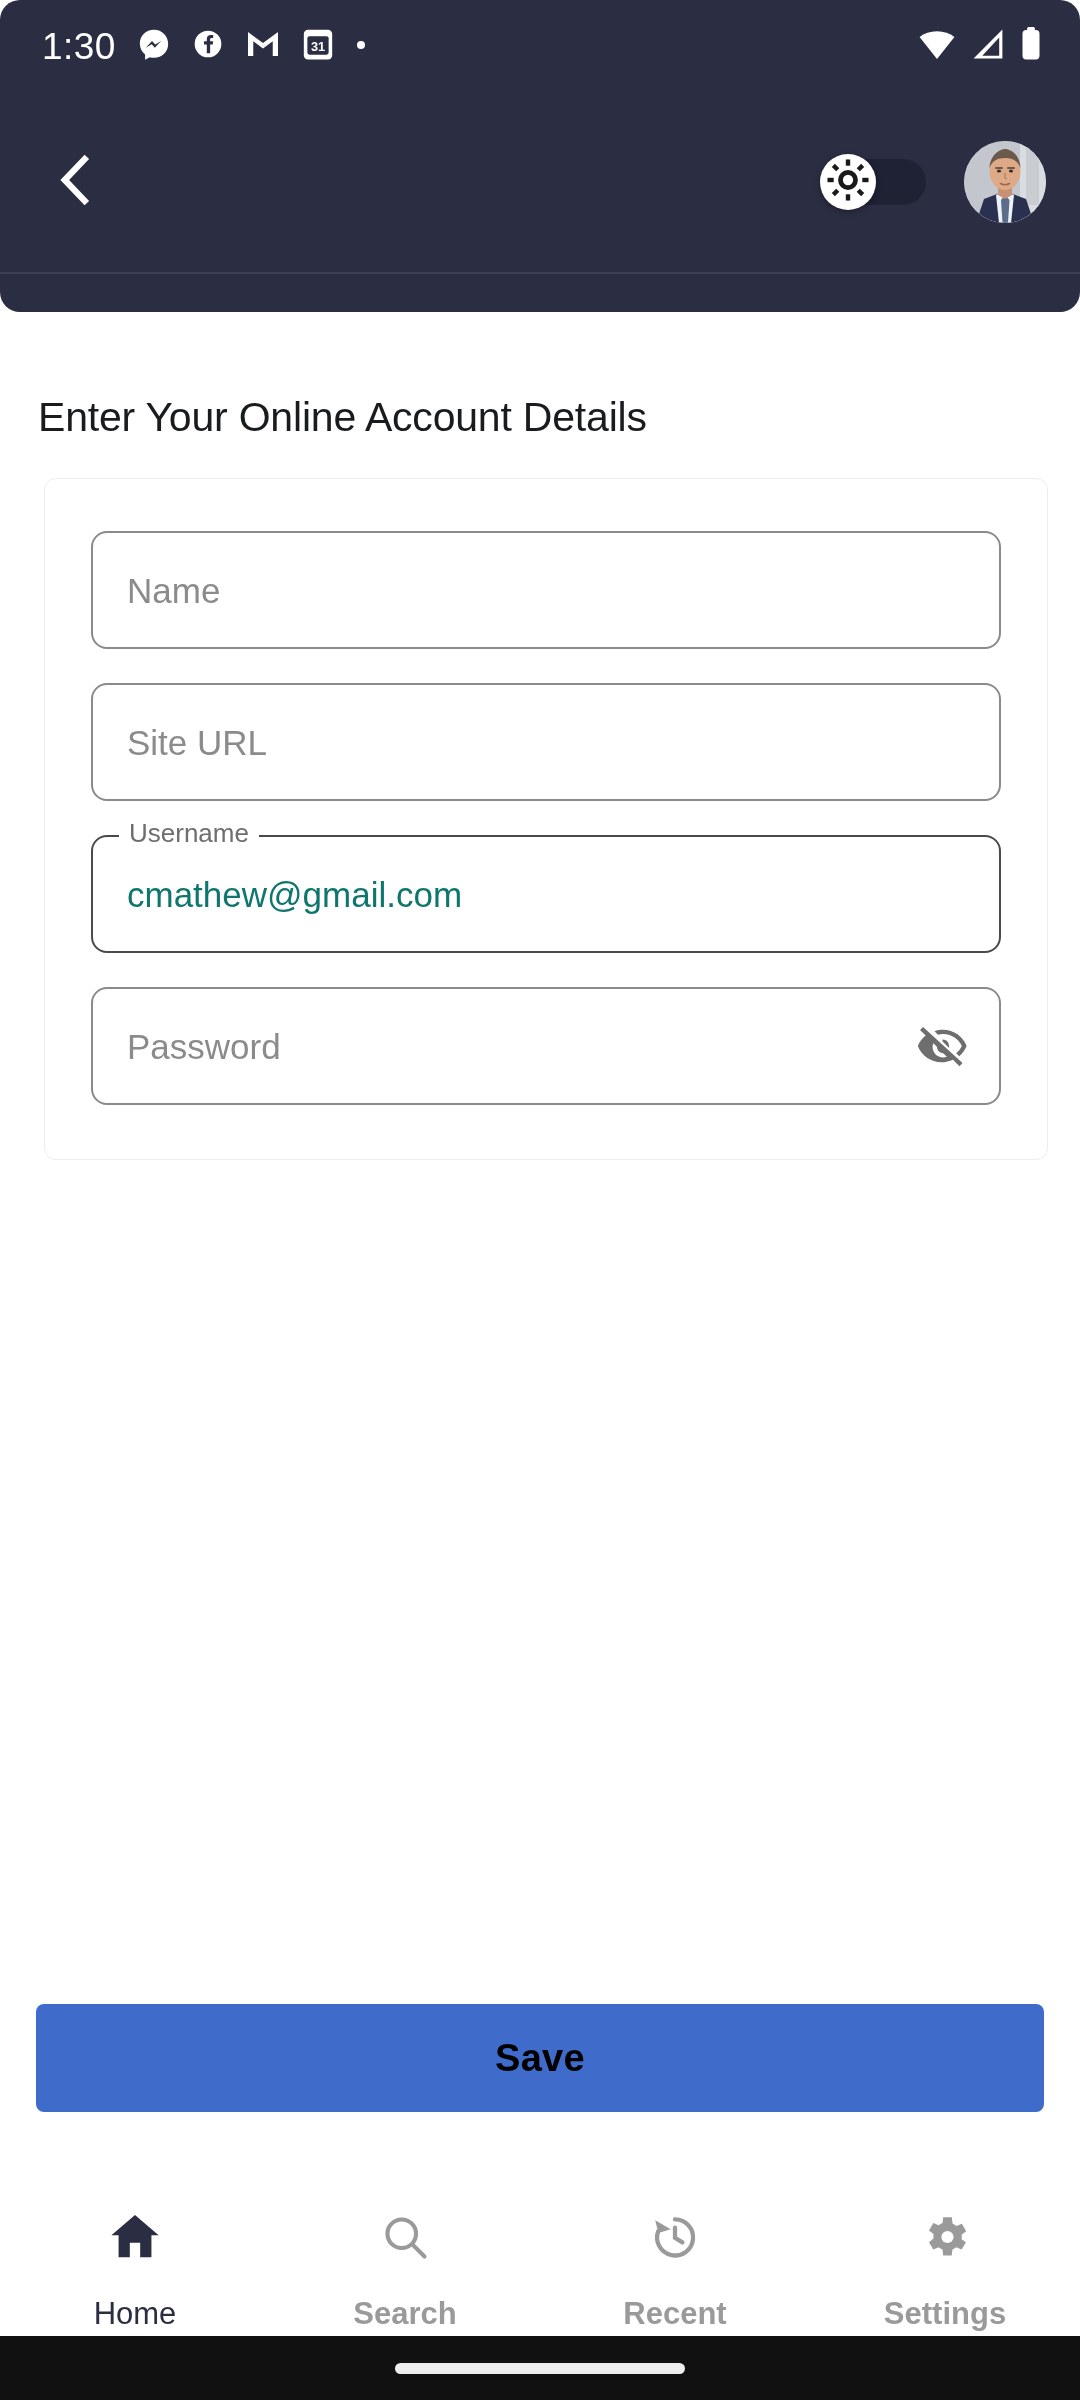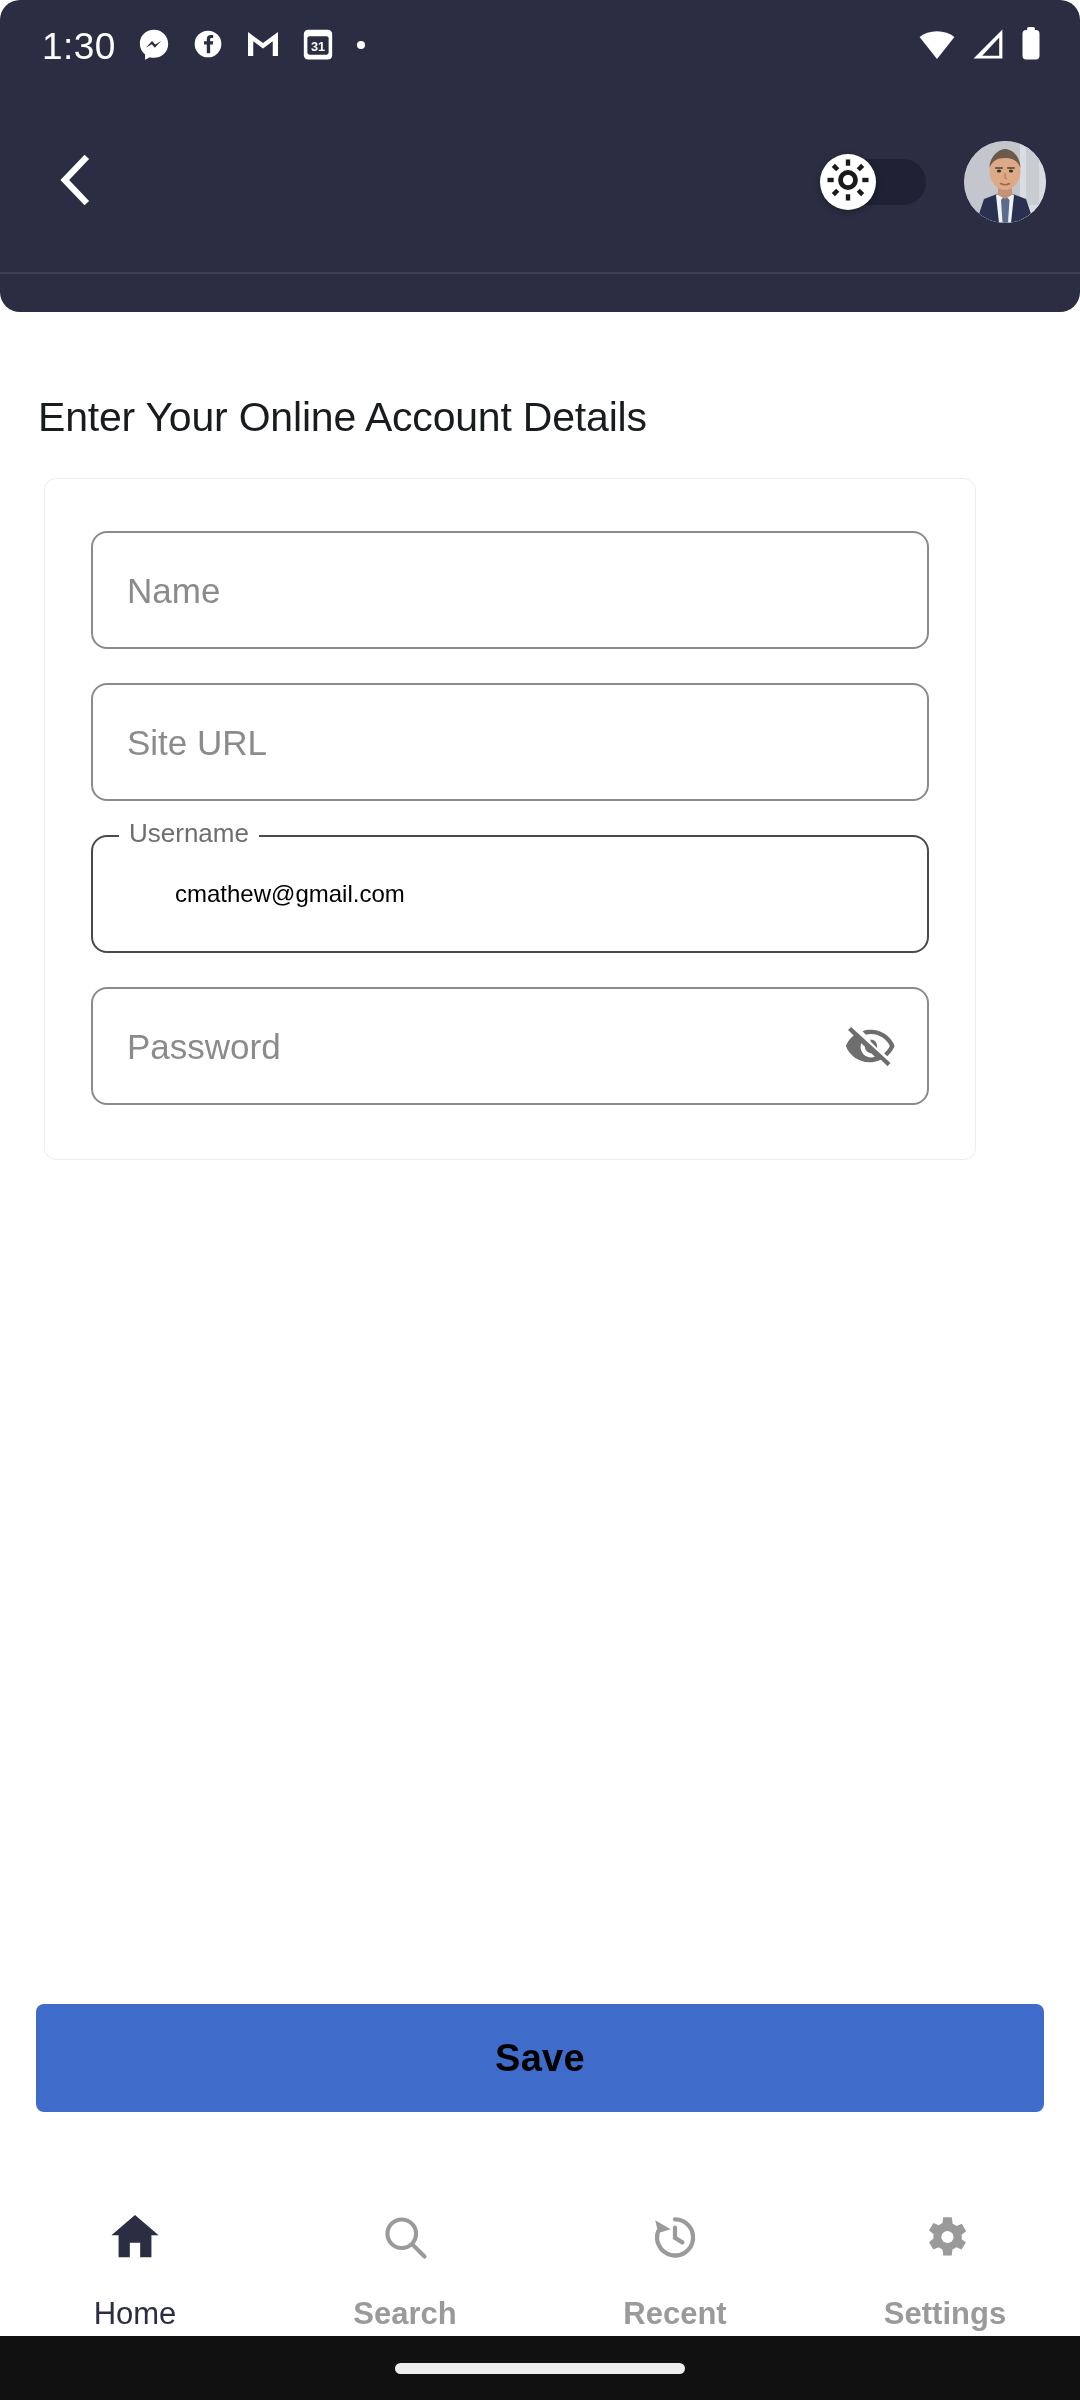--- a/index.html
+++ b/index.html
@@ -69,42 +69,42 @@
   }
   .avatar svg { display:block; }
 
   
   .page-title {
     position:absolute; top:394px; left:38px;
     font-size:41px; font-weight:400; color:#191c1f;
     letter-spacing:-0.2px;
   }
   .form-card {
-    position:absolute; top:478px; left:44px; width:932px;
+    position:absolute; top:478px; left:44px; width:1004px;
     background:#ffffff;
     border:1.5px solid #ededed;
     border-radius:12px;
     padding:52px 46px 54px 46px;
   }
 
   .field { position:relative; margin-bottom:34px; }
   .field:last-child { margin-bottom:0; }
   .field-box {
     position:relative; width:100%; height:118px;
     border:2px solid #8b8b8b; border-radius:16px;
     display:flex; align-items:center;
     padding:0 34px;
     background:transparent;
     cursor:text;
   }
   .field-placeholder {
     font-size:35px; color:#8b8b8b; font-weight:400; line-height:1;
   }
   .field-value {
-    font-size:24px; color:#000000; font-weight:400; line-height:1;margin-left:48px;
+    font-size:35px; color:#0f766e; font-weight:400; line-height:1;
   }
   
   .field.floating .field-box { border-color:#4a4a4a; }
   .floating-label {
     position:absolute; top:-15px; left:28px;
     background:#ffffff; padding:0 10px;
     font-size:26px; color:#6e6e6e; line-height:1;
     z-index:2;
   }
   .trailing-icon {

